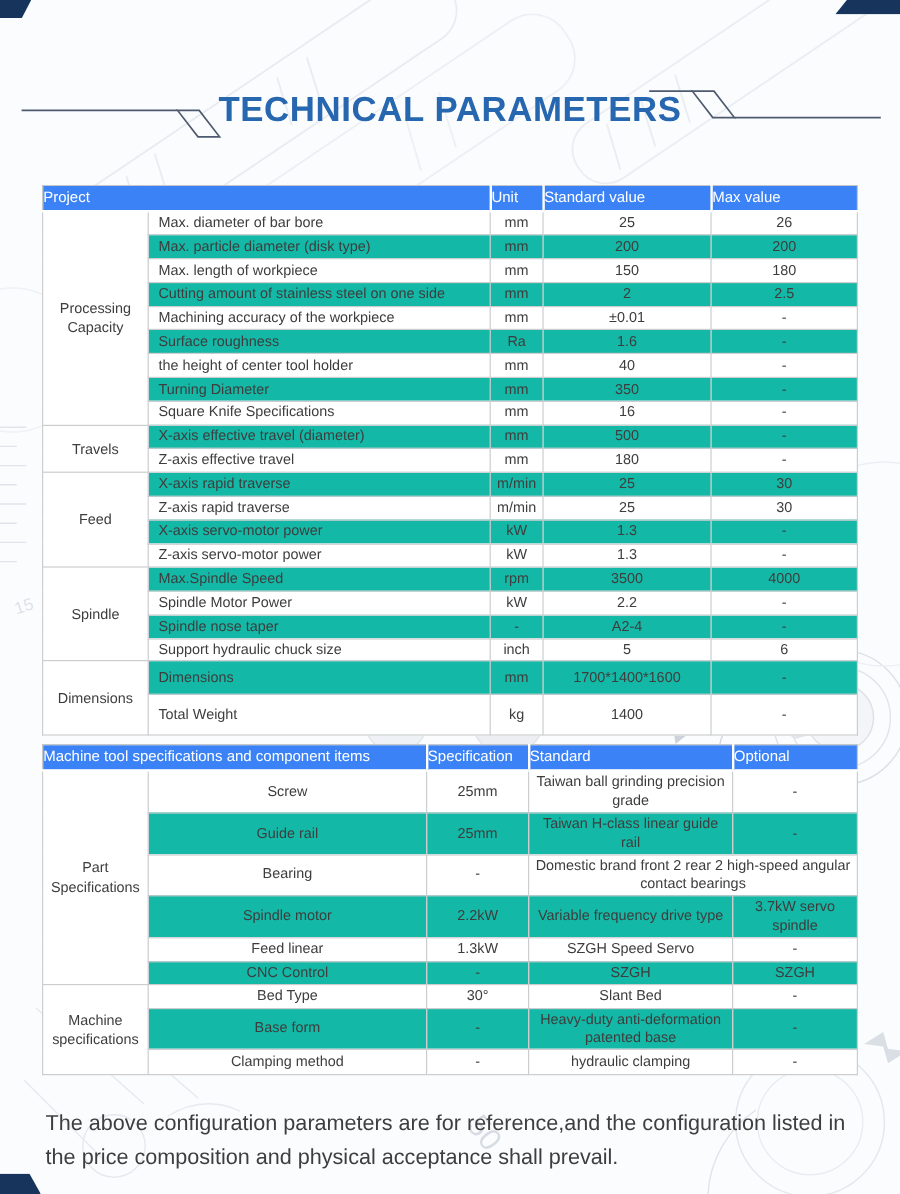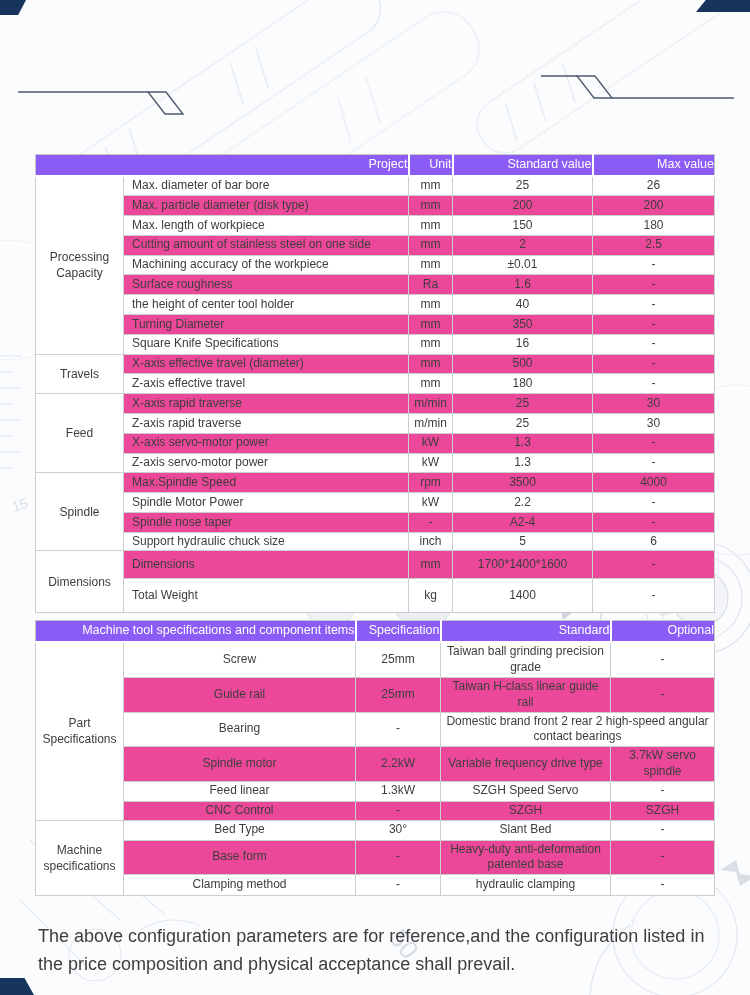--- a/index.html
+++ b/index.html
@@ -28,30 +28,30 @@
   
   table.spec{
     position:absolute;left:35px;z-index:2;
     border-collapse:collapse;table-layout:fixed;width:679px;
     background:#ffffff;border:1px solid #c4c6c8;
     font-size:12px;color:#3d3d3d;
   }
   #table1{top:154px;}
   #table2{top:620px;}
   table.spec thead th{
-    background:#8b5cf6;color:#ffffff;font-weight:normal;font-size:12.5px;
-    text-align:right;padding:0;height:20px;line-height:1.1;
+    background:#3b82f6;color:#ffffff;font-weight:normal;font-size:12.5px;
+    text-align:left;padding:0;height:20px;line-height:1.1;
   }
   table.spec thead th + th{border-left:2px solid #ffffff;}
   table.spec thead th{border-bottom:2px solid #ffffff;}
   table.spec td{
     border:1px solid #cbcdcf;text-align:center;vertical-align:middle;
     padding:1px 4px;line-height:1.3;background:#ffffff;
   }
-  table.spec tr.shade td{background:#ec4899;}
+  table.spec tr.shade td{background:#14b8a6;}
   table.spec td.group-cell{background:#ffffff !important;line-height:1.35;}
   #table1 td.col-project{text-align:left;padding-left:8px;}
   
   .footer-note{
     position:absolute;left:38px;top:905px;width:678px;z-index:2;
     font-size:18px;line-height:1.55;color:#3e3e3e;
   }
 </style>
 </head>
 <body>
@@ -116,20 +116,21 @@
 <div class="title-wrap">
   <svg class="title-deco" width="750" height="140" viewBox="0 0 750 140">
     <g stroke="#4d5a70" stroke-width="1.4" fill="none">
       <path d="M18 92 H148"></path>
       <path d="M148 92 h18 l17 22 h-18 z"></path>
       <path d="M541 76 H577"></path>
       <path d="M577 76 h18 l17 22 h-18 z"></path>
       <path d="M612 98 H734"></path>
     </g>
   </svg>
+  <h1 class="page-title">TECHNICAL PARAMETERS</h1>
 </div>
 
 <table class="spec" id="table1">
   <colgroup>
     <col style="width:88px">
       <col style="width:285px">
       <col style="width:44px">
     <col style="width:140px">
       <col style="width:122px">
   </colgroup>

